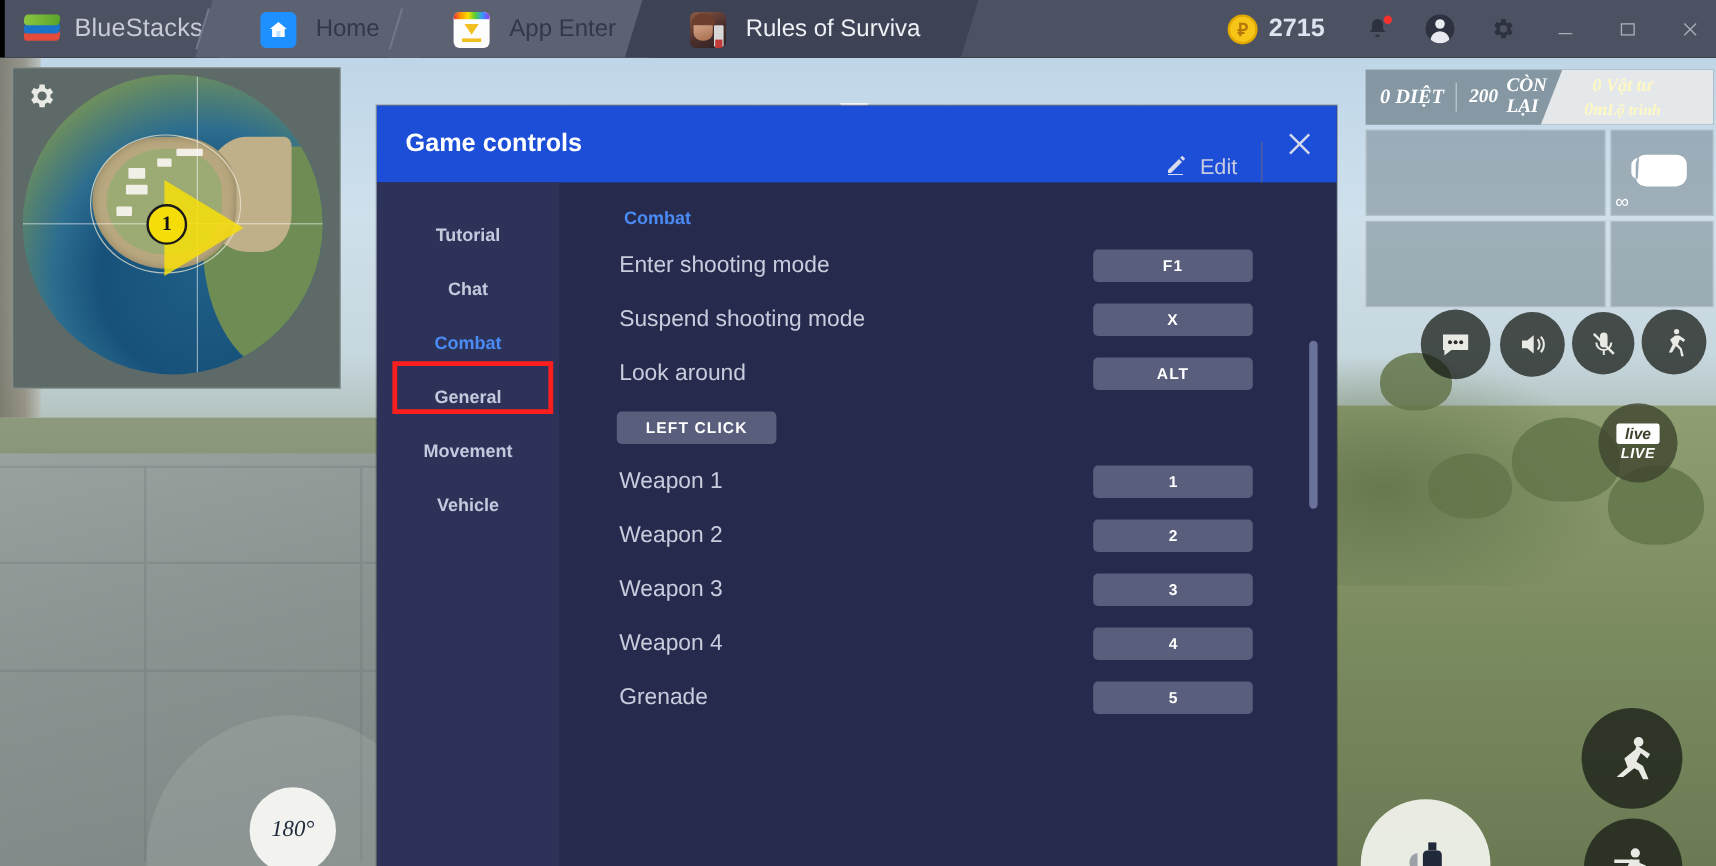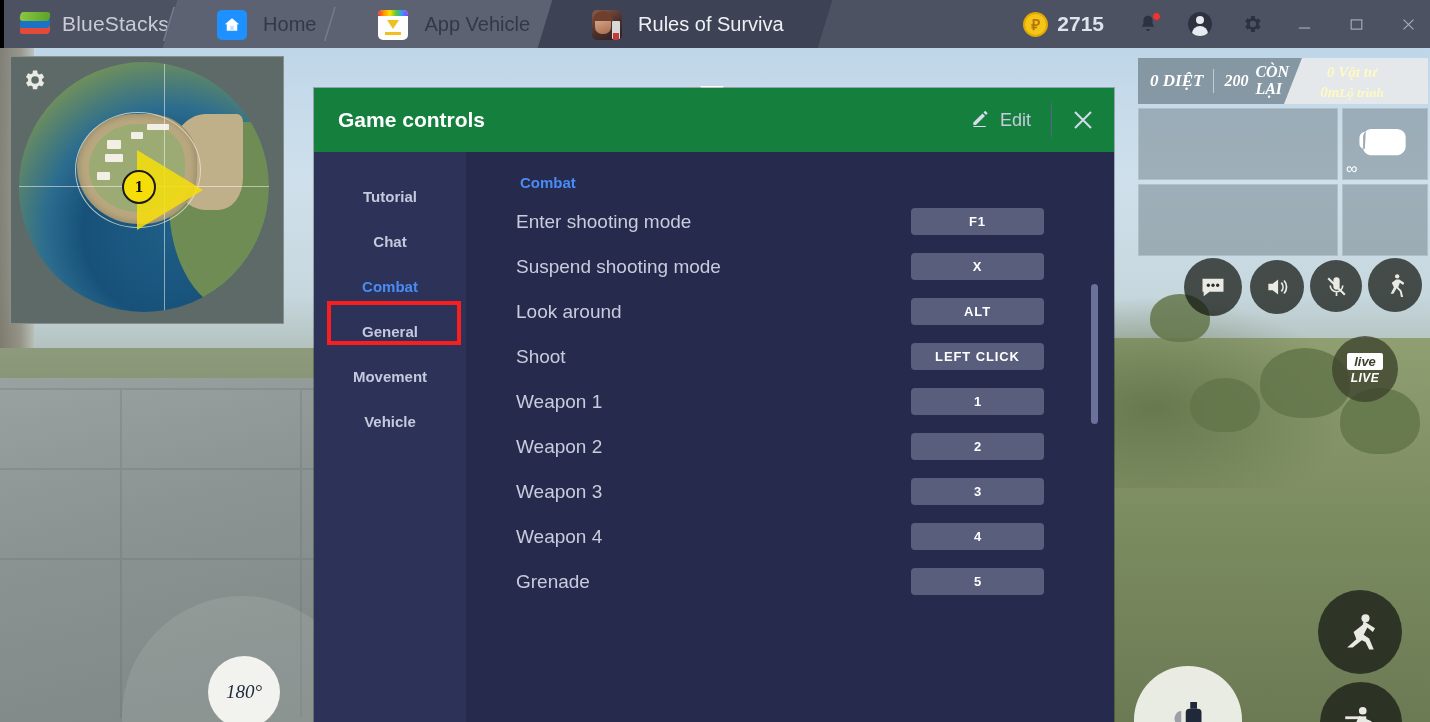--- a/index.html
+++ b/index.html
@@ -165,24 +165,24 @@
   .b180 { position:absolute; left:208px; top:608px; width:72px; height:72px; border-radius:50%;
           background:#f2f3ef; display:flex; align-items:center; justify-content:center; }
   .b180 span { color:#1d2a3a; font-size:19px; font-weight:normal; font-style:italic;
                font-family:"Liberation Serif", serif; }
   .joy-ring { position:absolute; left:122px; top:548px; width:240px; height:240px; border-radius:50%;
               background:rgba(255,255,255,.10); }
 
   
   #dialog { position:absolute; left:314px; top:88px; width:800px; height:634px;
             background:#262b4d; box-shadow:0 0 0 1px rgba(0,0,0,.25); z-index:40; overflow:hidden; }
-  .dlg-head { position:relative; height:64px; background:#15803d; display:flex; align-items:center;
+  .dlg-head { position:relative; height:64px; background:#1d4ed8; display:flex; align-items:center;
               padding:0 0 0 24px; }
   .dlg-title { color:#fff; font-size:21px; font-weight:bold; }
-  .dlg-actions { margin-left:auto; display:flex; align-items:center; height:100%; }
+  .dlg-actions { margin-left:auto; display:flex; align-items:flex-end; height:100%; }
   .edit-btn { display:flex; align-items:center; gap:10px; color:#c6cbe0; font-size:18px;
               padding:0 20px 0 10px; }
   .edit-btn svg { width:20px; height:20px; fill:#d8dcec; }
   .vdiv { width:1px; height:34px; background:#5a6191; }
   .close-btn { width:62px; height:64px; display:flex; align-items:center; justify-content:center; }
   .close-btn svg { width:24px; height:24px; stroke:#d5d9ec; stroke-width:2; fill:none; }
 
   .dlg-body { position:relative; height:700px; display:flex; }
   .dlg-side { width:152px; background:#2d3358; padding-top:22px; flex:0 0 152px; }
   .side-item { height:45px; display:flex; align-items:center; justify-content:center;
@@ -417,21 +417,20 @@
             </div>
           <div class="row">
               <div class="row-label">Suspend shooting mode</div>
               <div class="keycap">X</div>
             </div>
           <div class="row">
               <div class="row-label">Look around</div>
               <div class="keycap">ALT</div>
             </div>
           <div class="row">
-              <div class="row-label">Shoot</div>
               <div class="keycap">LEFT CLICK</div>
             </div>
           <div class="row">
               <div class="row-label">Weapon 1</div>
               <div class="keycap num">1</div>
             </div>
           <div class="row">
               <div class="row-label">Weapon 2</div>
               <div class="keycap num">2</div>
             </div>
@@ -480,21 +479,21 @@
         <span class="tab-label">Home</span>
       </div>
       <div class="tab inactive">
         <span class="slant-l"></span>
           <span class="slant-r"></span>
         <span class="tab-icon ico-appcenter">
           <span class="bar"></span>
             <span class="dl"></span>
             <span class="base"></span>
         </span>
-        <span class="tab-label">App Vehicle</span>
+        <span class="tab-label">App Enter</span>
       </div>
       <div class="tab active">
         <span class="slant-l"></span>
           <span class="slant-r"></span>
         <span class="tab-icon ico-ros">
           <span class="face"></span>
             <span class="hair"></span>
             <span class="gun"></span>
             <span class="gun2"></span>
         </span>

